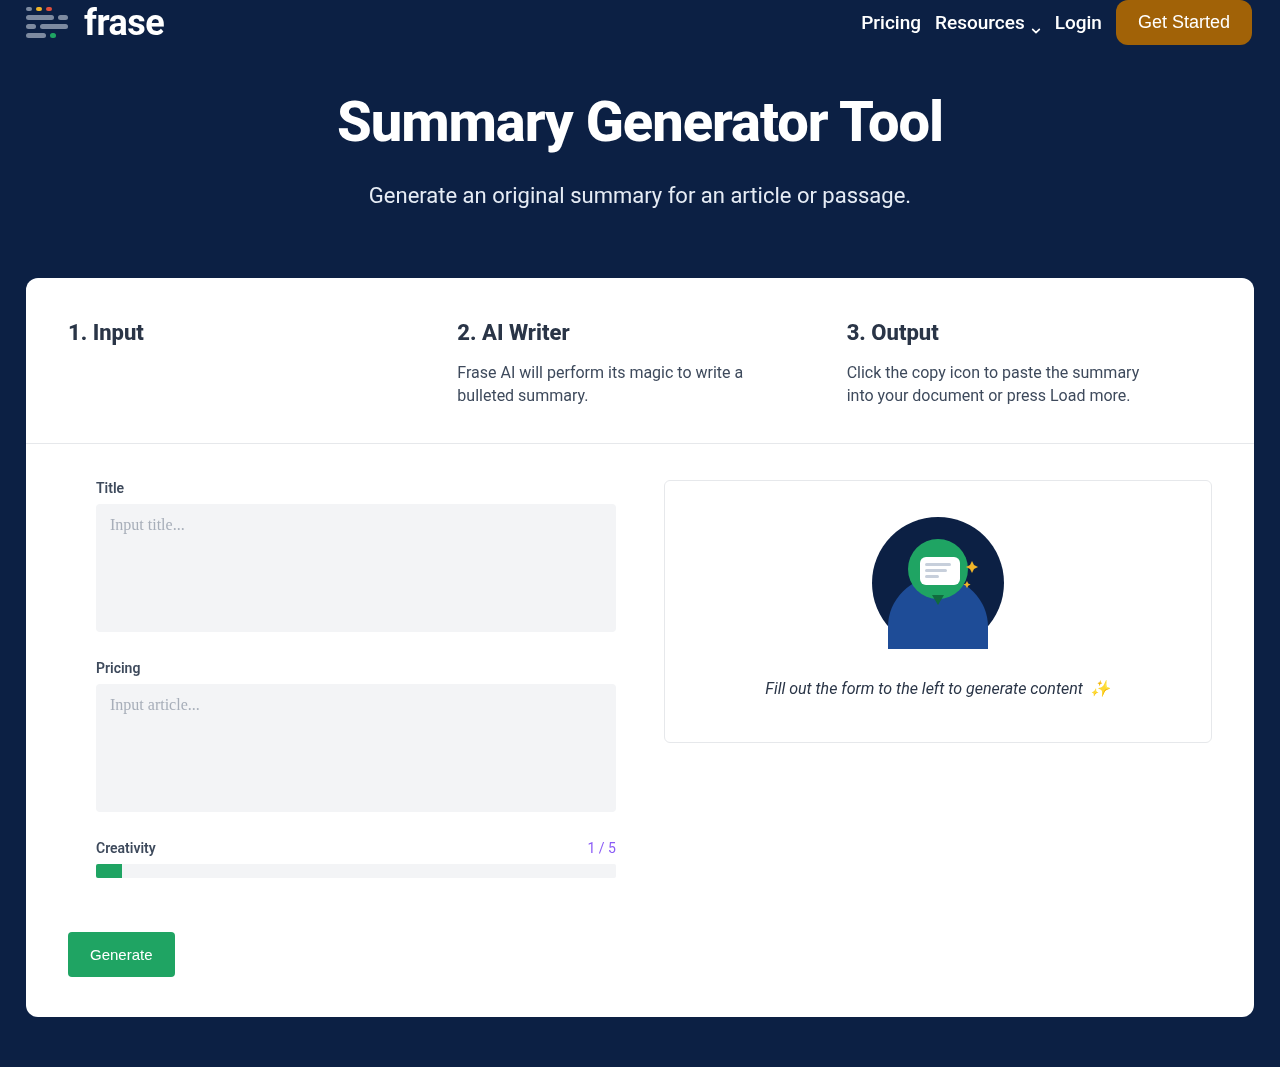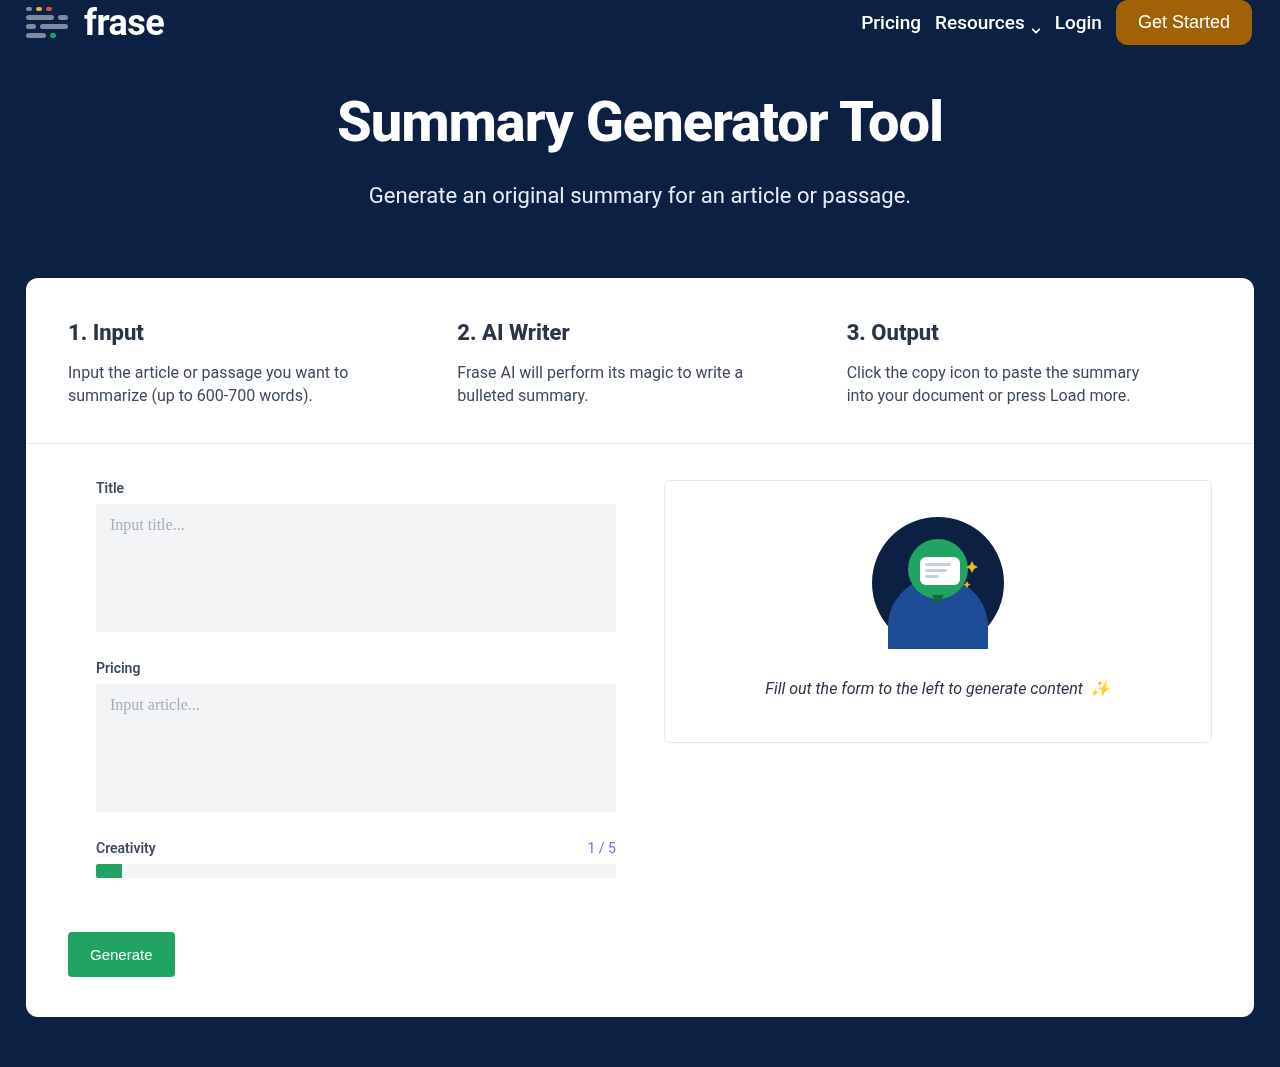--- a/index.html
+++ b/index.html
@@ -204,21 +204,20 @@
 
 <section class="hero">
   <h1>Summary Generator Tool</h1>
   <p>Generate an original summary for an article or passage.</p>
 </section>
 
 <section class="card">
   <div class="steps">
     <div class="step">
       <h3>1. Input</h3>
-      <p>Input the article or passage you want to summarize (up to 600-700 words).</p>
     </div>
     <div class="step">
       <h3>2. AI Writer</h3>
       <p>Frase AI will perform its magic to write a bulleted summary.</p>
     </div>
     <div class="step">
       <h3>3. Output</h3>
       <p>Click the copy icon to paste the summary into your document or press Load more.</p>
     </div>
   </div>

